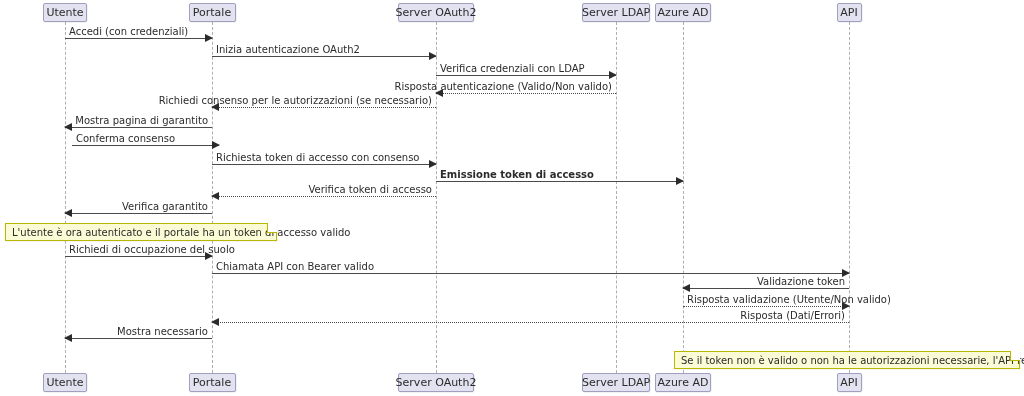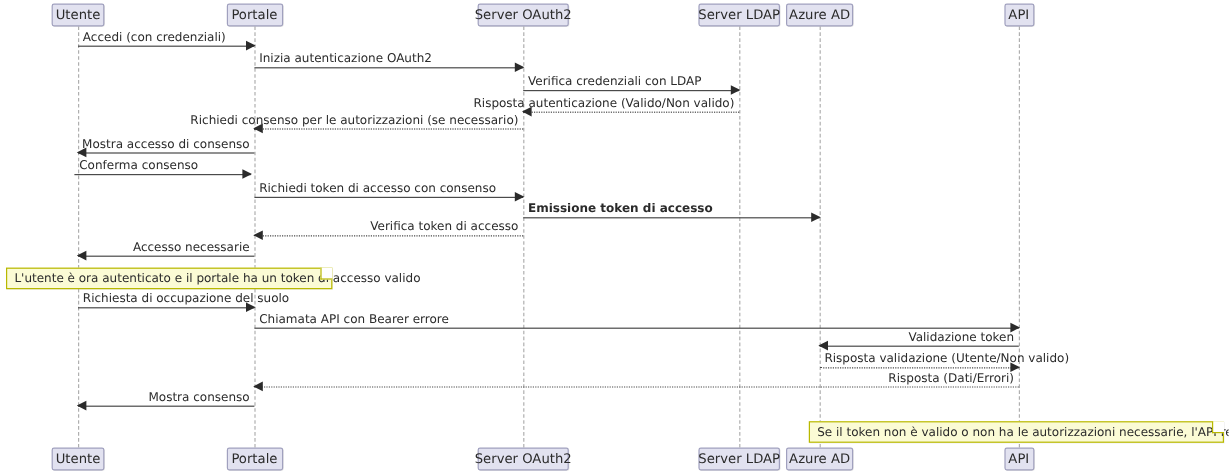--- a/index.html
+++ b/index.html
@@ -156,76 +156,76 @@
         <div class="label">Risposta autenticazione (Valido/Non valido)</div>
       </div>
       <div class="msg dotted to-left" style="left: 212px; top: 107px; width: 224px;">
         <div class="line"></div>
         <div class="head"></div>
         <div class="label">Richiedi consenso per le autorizzazioni (se necessario)</div>
       </div>
       <div class="msg solid to-left" style="left: 65px; top: 127px; width: 147px;">
         <div class="line"></div>
         <div class="head"></div>
-        <div class="label">Mostra accesso di consenso</div>
-      </div>
-      <div class="msg solid to-right" style="left: 62px; top: 145px; width: 147px; text-align: right;">
+        <div class="label">Mostra pagina di garantito</div>
+      </div>
+      <div class="msg solid to-right" style="left: 72px; top: 145px; width: 147px; text-align: right;">
         <div class="line"></div>
         <div class="head"></div>
         <div class="label">Conferma consenso</div>
       </div>
       <div class="msg solid to-right" style="left: 212px; top: 164px; width: 224px;">
         <div class="line"></div>
         <div class="head"></div>
-        <div class="label">Richiedi token di accesso con consenso</div>
+        <div class="label">Richiesta token di accesso con consenso</div>
       </div>
       <div class="msg solid to-right" style="left: 436px; top: 181px; width: 247px; font-weight: bold;">
         <div class="line"></div>
         <div class="head"></div>
         <div class="label">Emissione token di accesso</div>
       </div>
       <div class="msg dotted to-left" style="left: 212px; top: 196px; width: 224px;">
         <div class="line"></div>
         <div class="head"></div>
         <div class="label">Verifica token di accesso</div>
       </div>
       <div class="msg solid to-left" style="left: 65px; top: 213px; width: 147px;">
         <div class="line"></div>
         <div class="head"></div>
-        <div class="label">Accesso necessarie</div>
+        <div class="label">Verifica garantito</div>
       </div>
       <div class="msg solid to-right" style="left: 65px; top: 256px; width: 147px;">
         <div class="line"></div>
         <div class="head"></div>
-        <div class="label">Richiesta di occupazione del suolo</div>
+        <div class="label">Richiedi di occupazione del suolo</div>
       </div>
       <div class="msg solid to-right" style="left: 212px; top: 273px; width: 637px;">
         <div class="line"></div>
         <div class="head"></div>
-        <div class="label">Chiamata API con Bearer errore</div>
+        <div class="label">Chiamata API con Bearer valido</div>
       </div>
       <div class="msg solid to-left" style="left: 683px; top: 288px; width: 166px;">
         <div class="line"></div>
         <div class="head"></div>
         <div class="label">Validazione token</div>
       </div>
       <div class="msg dotted to-right" style="left: 683px; top: 306px; width: 166px;">
         <div class="line"></div>
         <div class="head"></div>
         <div class="label">Risposta validazione (Utente/Non valido)</div>
       </div>
       <div class="msg dotted to-left" style="left: 212px; top: 322px; width: 637px;">
         <div class="line"></div>
         <div class="head"></div>
         <div class="label">Risposta (Dati/Errori)</div>
       </div>
       <div class="msg solid to-left" style="left: 65px; top: 338px; width: 147px;">
         <div class="line"></div>
         <div class="head"></div>
-        <div class="label">Mostra consenso</div>
+        <div class="label">Mostra necessario</div>
       </div>
     </div>
   <div id="notes">
       <div class="note" style="left: 5px; top: 223px; width: 272px; height: 18px;"><span>L'utente è ora autenticato e il portale ha un token di accesso valido</span><span class="fold"></span></div>
       <div class="note" style="left: 674px; top: 351px; width: 346px; height: 18px;"><span>Se il token non è valido o non ha le autorizzazioni necessarie, l'API restituirà un errore.</span><span class="fold"></span></div>
     </div>
   <div id="participants-bottom">
       <div class="participant" style="left: 43px; top: 373px; width: 44px;">Utente</div>
       <div class="participant" style="left: 188.5px; top: 373px; width: 47px;">Portale</div>
       <div class="participant" style="left: 398px; top: 373px; width: 76px;">Server OAuth2</div>

